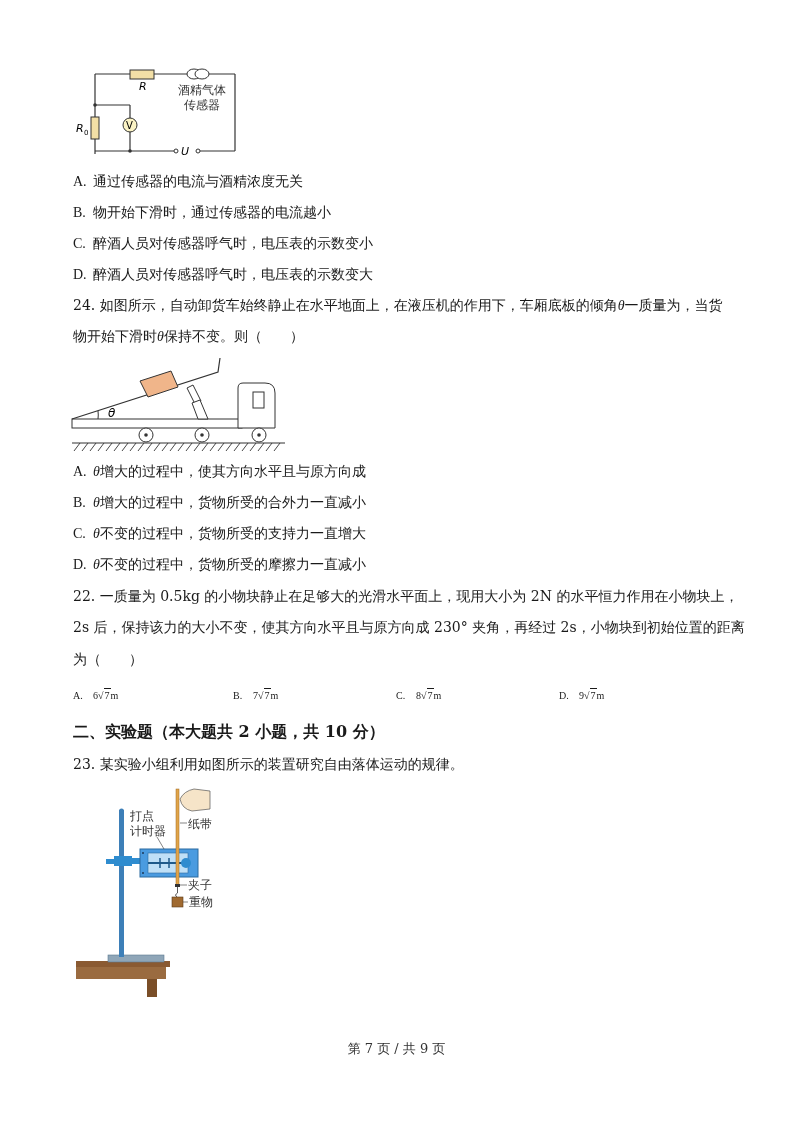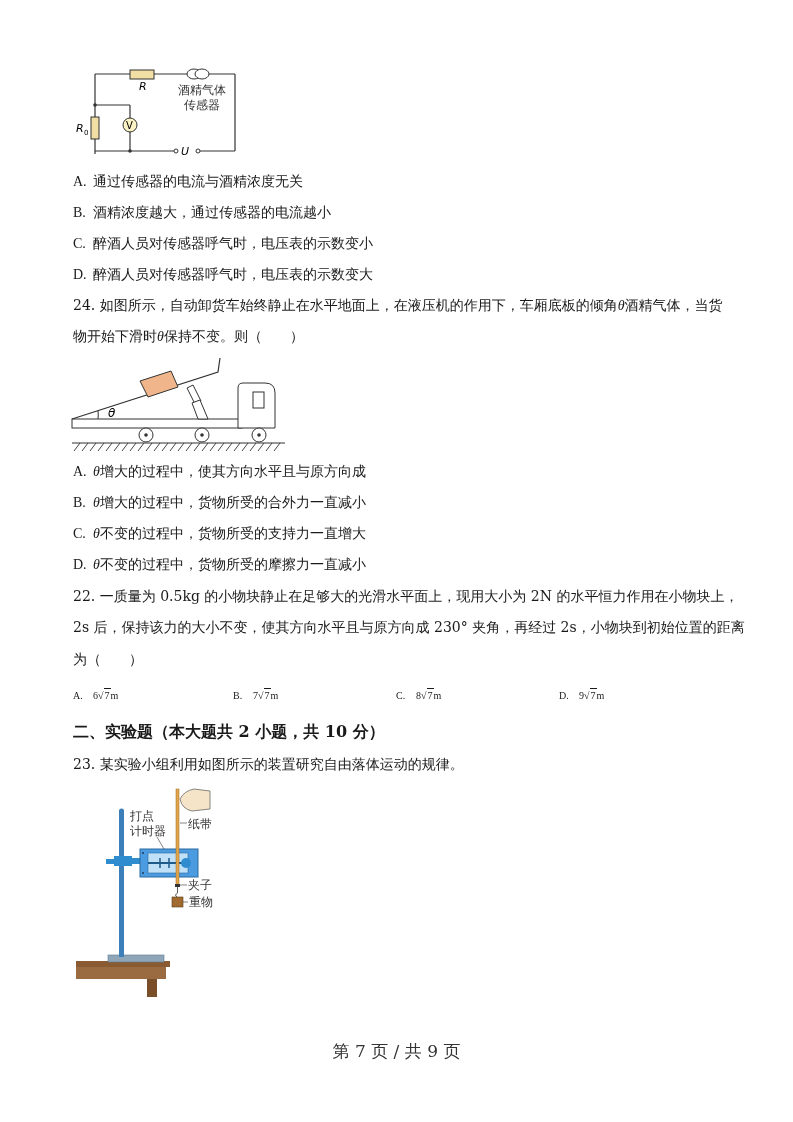--- a/index.html
+++ b/index.html
@@ -5,21 +5,21 @@
   html, body { margin:0; padding:0; background:#ffffff; }
   body { width:793px; height:1122px; position:relative; overflow:hidden;
          font-family:"DejaVu Serif","Liberation Serif",serif; color:#1a1a1a; }
   .abs { position:absolute; }
   .line { position:absolute; left:73px; font-size:14px; line-height:20px; white-space:nowrap; }
   .opt-label { display:inline-block; width:20px; font-family:"Liberation Serif",serif; }
   .theta { font-style:italic; font-family:"Liberation Serif",serif; }
   .section { position:absolute; left:73px; font-size:16px; font-weight:bold; line-height:22px; }
   .choice { position:absolute; font-size:10px; line-height:20px; font-family:"Liberation Serif",serif; }
   .root { display:inline-block; border-top:1px solid #1a1a1a; line-height:14px; padding:0 1px; }
-  .footer { position:absolute; top:1040px; left:0; width:793px; text-align:center; font-size:17px; color:#333; }
+  .footer { position:absolute; top:1040px; left:0; width:793px; text-align:center; font-size:13px; color:#333; }
   svg text { font-family:"DejaVu Sans",sans-serif; }
 </style>
 </head>
 <body>
 
 <svg class="abs" style="left:70px;top:62px" width="180" height="100" viewBox="0 0 180 100">
   <polyline points="25,12 25,92" fill="none" stroke="#333" stroke-width="1.2"></polyline>
   <line x1="25" y1="12" x2="165" y2="12" stroke="#333" stroke-width="1.2"></line>
   <line x1="165" y1="12" x2="165" y2="89" stroke="#333" stroke-width="1.2"></line>
   <line x1="25" y1="89" x2="104" y2="89" stroke="#333" stroke-width="1.2"></line>
@@ -38,25 +38,25 @@
   <text x="56" y="67" font-size="10">V</text>
   <text x="69" y="28" font-size="11" font-style="italic">R</text>
   <text x="6" y="70" font-size="11" font-style="italic">R</text>
   <text x="14" y="73" font-size="7">0</text>
   <text x="111" y="93" font-size="11" font-style="italic">U</text>
   <text x="108" y="32" font-size="12" fill="#333">酒精气体</text>
   <text x="114" y="47" font-size="12" fill="#333">传感器</text>
 </svg>
 
 <div class="line" style="top:171px"><span class="opt-label">A.</span><span>通过传感器的电流与酒精浓度无关</span></div>
-<div class="line" style="top:202px"><span class="opt-label">B.</span><span>酒精浓度越大，通过传感器的电流越小</span></div>
+<div class="line" style="top:202px"><span class="opt-label">B.</span><span>物开始下滑时，通过传感器的电流越小</span></div>
 <div class="line" style="top:233px"><span class="opt-label">C.</span><span>醉酒人员对传感器呼气时，电压表的示数变小</span></div>
 <div class="line" style="top:264px"><span class="opt-label">D.</span><span>醉酒人员对传感器呼气时，电压表的示数变大</span></div>
 
-<div class="line" style="top:295px"><span>24. 如图所示，自动卸货车始终静止在水平地面上，在液压机的作用下，车厢底板的倾角</span><span class="theta">θ</span><span>酒精气体，当货</span></div>
+<div class="line" style="top:295px"><span>24. 如图所示，自动卸货车始终静止在水平地面上，在液压机的作用下，车厢底板的倾角</span><span class="theta">θ</span><span>一质量为，当货</span></div>
 <div class="line" style="top:326px"><span>物开始下滑时</span><span class="theta">θ</span><span>保持不变。则（　　）</span></div>
 
 <svg class="abs" style="left:70px;top:350px" width="220" height="105" viewBox="0 0 220 105">
   <rect x="2" y="69" width="170" height="9" fill="#fff" stroke="#333"></rect>
   <path d="M 168 60 L 168 38 Q 168 33 173 33 L 195 33 Q 205 33 205 43 L 205 78 L 168 78 Z" fill="#fff" stroke="#333"></path>
   <rect x="183" y="42" width="11" height="16" fill="#fff" stroke="#333"></rect>
   <polyline points="2,69 148,22 150,8" fill="none" stroke="#333" stroke-width="1.2"></polyline>
   <polygon points="70,31 101,21 108,37 78,47" fill="#f0b58a" stroke="#333"></polygon>
   <polygon points="117,38 123,35 131,51 125,54" fill="#fff" stroke="#333"></polygon>
   <polygon points="122,53 130,50 138,69 128,69" fill="#fff" stroke="#333"></polygon>

